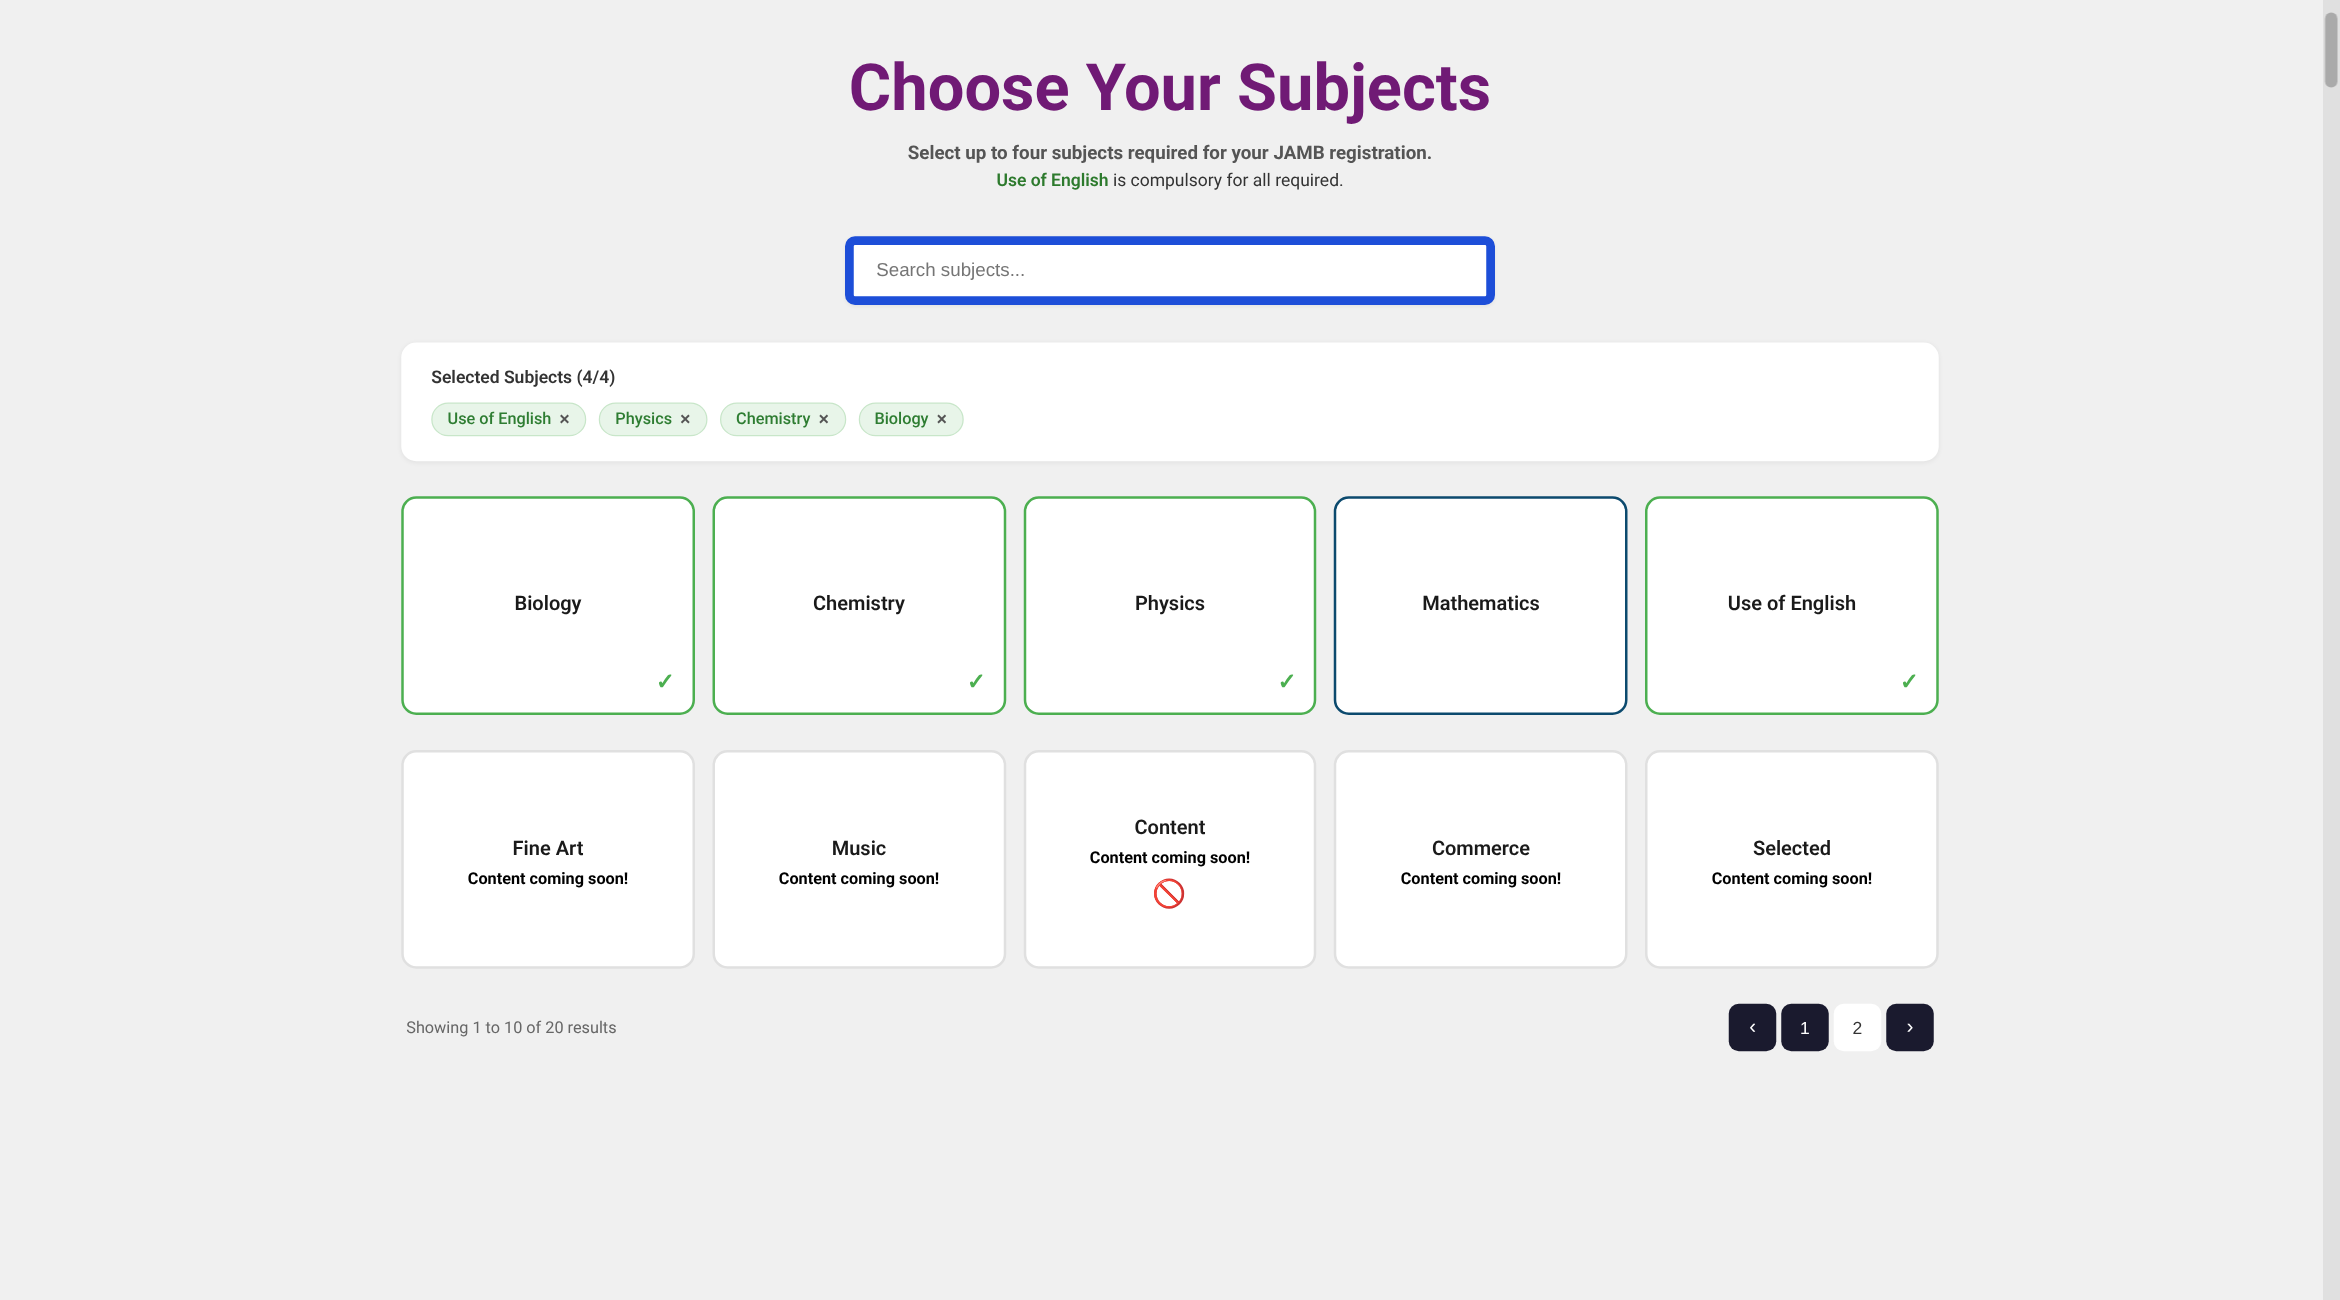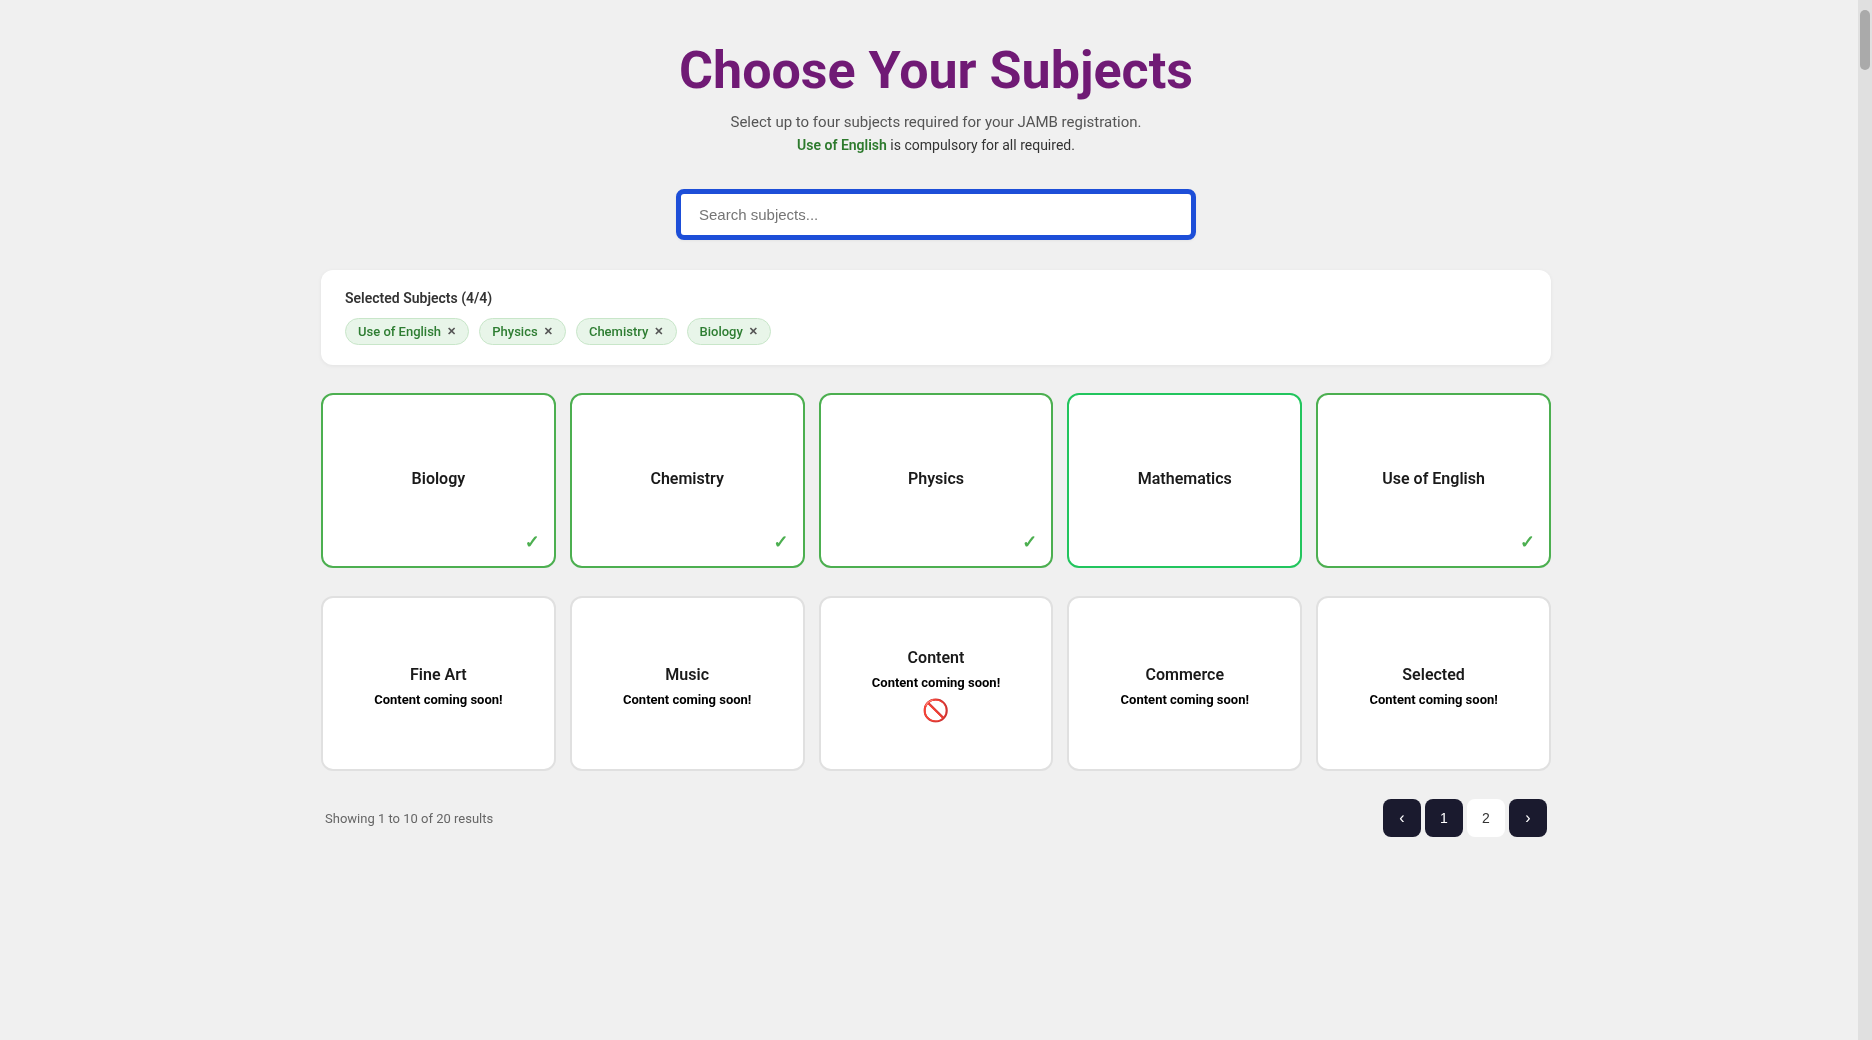--- a/index.html
+++ b/index.html
@@ -50,41 +50,42 @@
       font-size: 52px;
       font-weight: 700;
       color: #701a75;
       margin-bottom: 12px;
     }
 
     .page-subtitle {
       font-size: 15px;
       color: #555;
       margin-bottom: 6px;
+      font-weight: bold;
     }
 
     .page-note {
       font-size: 14px;
       color: #333;
     }
 
     .page-note strong {
       color: #2d7a2d;
       font-weight: 600;
     }
 
     .search-wrapper {
       max-width: 520px;
       margin: 0 auto 30px;
     }
 
     .search-input {
       width: 100%;
       padding: 12px 18px;
-      border: 5px solid #1d4ed8;
+      border: 7px solid #1d4ed8;
       border-radius: 8px;
       font-size: 15px;
       color: #999;
       outline: none;
       background: #fff;
       box-shadow: 0 1px 3px rgba(0,0,0,0.05);
     }
 
     .selected-section {
       background: #fff;
@@ -131,21 +132,21 @@
     .subjects-grid {
       display: grid;
       grid-template-columns: repeat(5, 1fr);
       gap: 14px;
       margin-bottom: 28px;
     }
 
     .subject-card {
       background: #fff;
       border-radius: 12px;
-      border: 2px solid #22c55e;
+      border: 2px solid #0c4a6e;
       padding: 24px 16px 20px;
       display: flex;
       flex-direction: column;
       align-items: center;
       justify-content: center;
       min-height: 175px;
       position: relative;
       cursor: pointer;
       transition: border-color 0.2s;
     }

